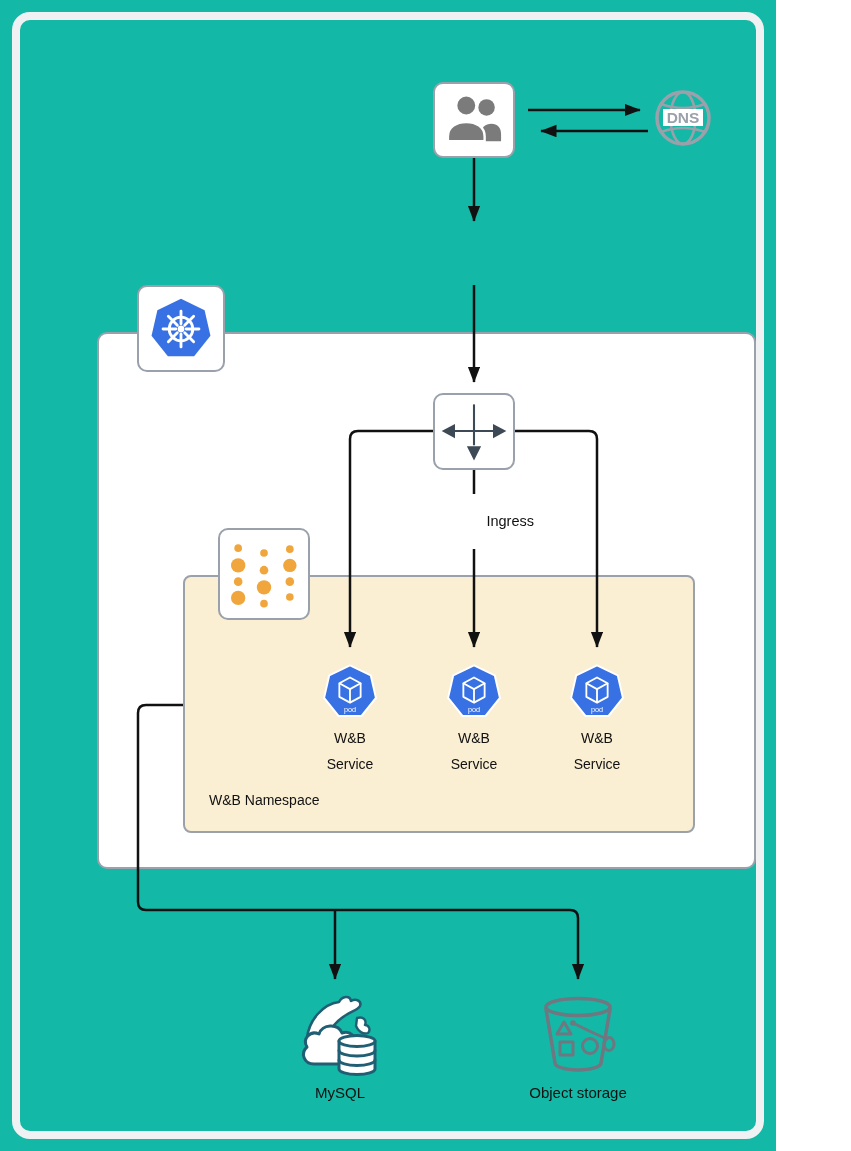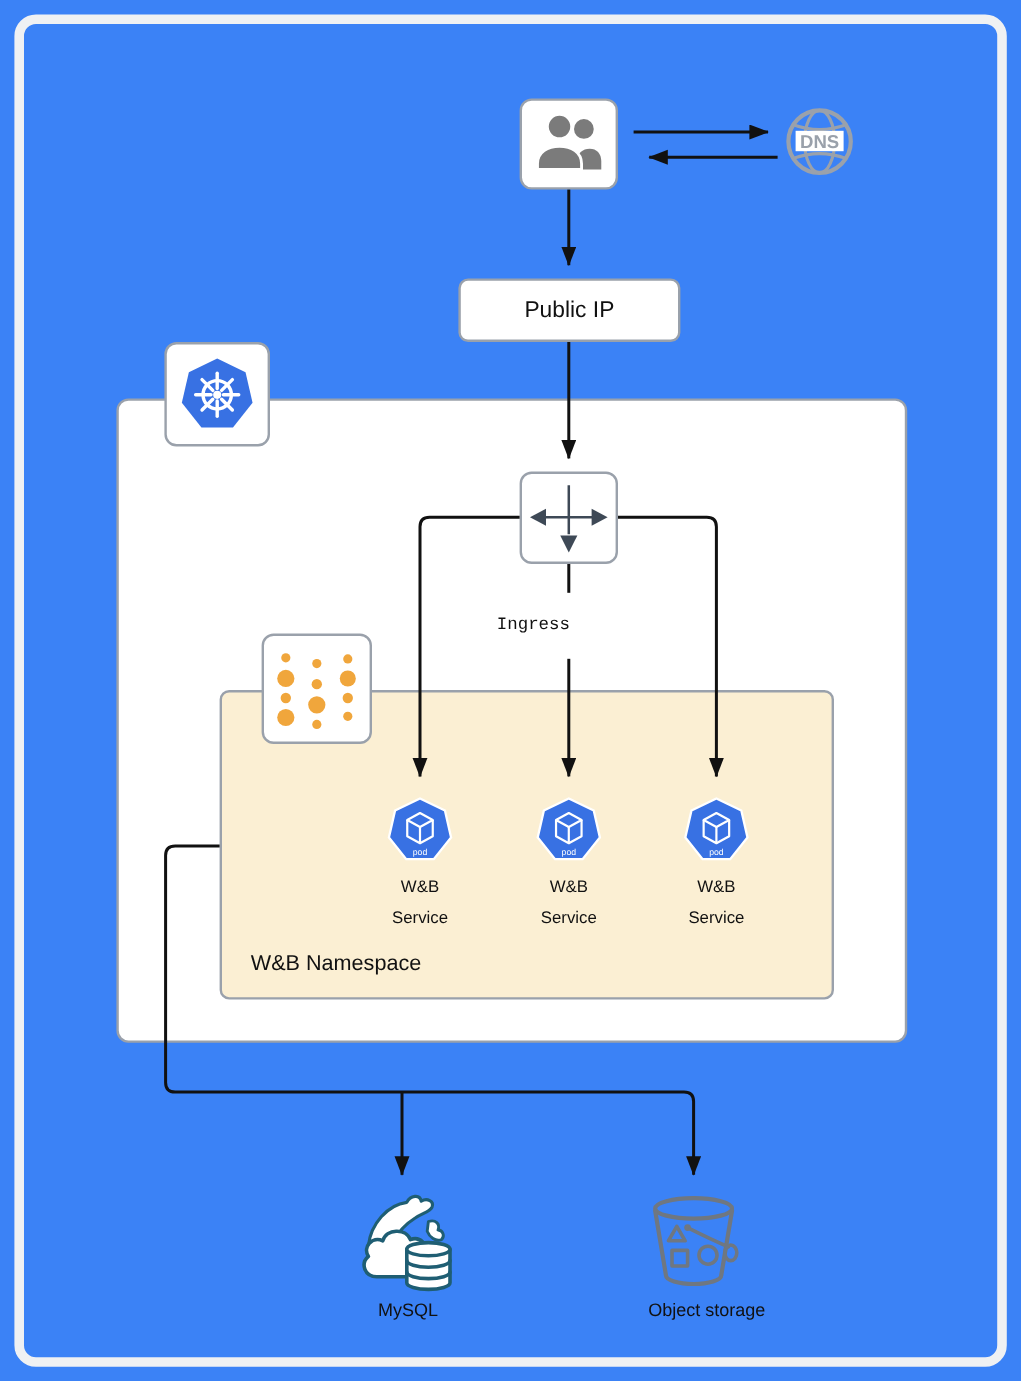--- a/index.html
+++ b/index.html
@@ -1,27 +1,27 @@
 <!DOCTYPE html>
 <html><head>
 <meta charset="utf-8">
 <style>
   html,body{margin:0;padding:0;background:#ffffff;}
   body{font-family:"Liberation Sans", sans-serif; color:#111;}
-  .canvas{position:relative;width:851px;height:1151px;background:#3b82f6;overflow:hidden;}
+  .canvas{position:relative;width:776px;height:1151px;background:#14b8a6;overflow:hidden;}
   .frame{position:absolute;left:12px;top:12px;right:12px;bottom:12px;border:8px solid #EFF1F3;border-radius:18px;}
   .node-box{position:absolute;background:#fff;border:2px solid #9AA1AB;border-radius:10px;box-sizing:border-box;display:flex;align-items:center;justify-content:center;}
   .cluster{position:absolute;left:97px;top:332px;width:659px;height:537px;border:2px solid #9AA1AB;border-radius:10px;background:#fff;box-sizing:border-box;}
   .namespace{position:absolute;left:183px;top:575px;width:512px;height:258px;border:2px solid #9AA1AB;border-radius:8px;background:#FBEFD3;box-sizing:border-box;}
   .chip{z-index:30;}
   .overlay{position:absolute;left:0;top:0;width:851px;height:1151px;z-index:20;pointer-events:none;}
   .lbl{position:absolute;color:#111;}
   .public-ip{position:absolute;left:382px;top:232px;width:185px;height:53px;border:2px solid #9AA1AB;border-radius:8px;background:#fff;box-sizing:border-box;display:flex;align-items:center;justify-content:center;font-size:19px;}
-  .ingress-label{left:414px;top:513px;width:120px;font-size:14.5px;text-align:left;font-family:Liberation Mono, monospace;}
-  .ns-label{left:209px;top:792px;font-size:18px;}
+  .ingress-label{left:414px;top:513px;width:120px;font-size:14.5px;text-align:right;}
+  .ns-label{left:209px;top:792px;font-size:14px;}
   .pod-label{width:140px;font-size:14px;line-height:26px;text-align:center;}
   .db-label{font-size:15px;text-align:center;}
   .icon-abs{position:absolute;}
 </style>
 </head>
 <body>
 
 <div class="canvas">
 
   <div class="frame"></div>
@@ -41,23 +41,20 @@
 
   <svg class="icon-abs" style="left:653px;top:88px;" width="60" height="60" viewBox="0 0 60 60">
     <circle cx="30" cy="30" r="26" fill="none" stroke="#9AA1AB" stroke-width="3.5"></circle>
     <ellipse cx="30" cy="30" rx="12.5" ry="26" fill="none" stroke="#9AA1AB" stroke-width="2.6"></ellipse>
     <path d="M 8 16 Q 30 24 52 16" fill="none" stroke="#9AA1AB" stroke-width="2.6"></path>
     <path d="M 8 44 Q 30 36 52 44" fill="none" stroke="#9AA1AB" stroke-width="2.6"></path>
     <rect x="10" y="21" width="40" height="17" fill="#ffffff"></rect>
     <text x="30" y="35" text-anchor="middle" font-size="15.5" font-weight="bold" fill="#9AA1AB">DNS</text>
   </svg>
 
-  <div class="public-ip">
-    <span>Public IP</span>
-  </div>
 
   <div class="node-box chip" style="left:137px;top:285px;width:88px;height:87px;">
     <svg width="68" height="68" viewBox="-36 -36 72 72">
       <polygon points="0,-32 25,-19.95 31.2,7.1 13.9,28.8 -13.9,28.8 -31.2,7.1 -25,-19.95" fill="#3871E3"></polygon>
       <circle cx="0" cy="0" r="12.5" fill="none" stroke="#ffffff" stroke-width="3"></circle>
       <circle cx="0" cy="0" r="3.6" fill="#ffffff"></circle>
       <g stroke="#ffffff" stroke-width="3" stroke-linecap="round">
         <line x1="5.5" y1="0" x2="19" y2="0"></line>
         <line x1="3.9" y1="3.9" x2="13.4" y2="13.4"></line>
         <line x1="0" y1="5.5" x2="0" y2="19"></line>
@@ -163,21 +160,21 @@
       <ellipse cx="44" cy="14" rx="32" ry="8.5" stroke-width="3.5"></ellipse>
       <path d="M 12 16 L 21 70 A 23 7 0 0 0 67 70 L 76 16" stroke-width="3.5"></path>
       <path d="M 30 29 l 7 12 h -14 z" stroke-width="3"></path>
       <rect x="26" y="49" width="13" height="13" stroke-width="3"></rect>
       <circle cx="56" cy="53" r="7.5" stroke-width="3"></circle>
       <circle cx="39" cy="30" r="2.8" fill="#6F7781" stroke="none"></circle>
       <path d="M 41 31 C 55 38, 66 43, 73 46" stroke-width="3"></path>
       <ellipse cx="75" cy="51" rx="5" ry="6.5" stroke-width="3"></ellipse>
     </g>
   </svg>
-  <div class="lbl db-label" style="left:514px;top:1084px;width:150px;">Object storage</div>
+  <div class="lbl db-label" style="left:503px;top:1084px;width:150px;">Object storage</div>
 
   <svg class="overlay">
     <defs>
       <marker id="ah" markerWidth="8" markerHeight="6" refX="6.2" refY="2.5" orient="auto" markerUnits="strokeWidth">
         <path d="M0,0 L6.5,2.5 L0,5 Z" fill="#111111"></path>
       </marker>
     </defs>
     <g stroke="#111111" stroke-width="2.5" fill="none">
       <path d="M 528 110 H 640" marker-end="url(#ah)"></path>
       <path d="M 648 131 H 541" marker-end="url(#ah)"></path>

